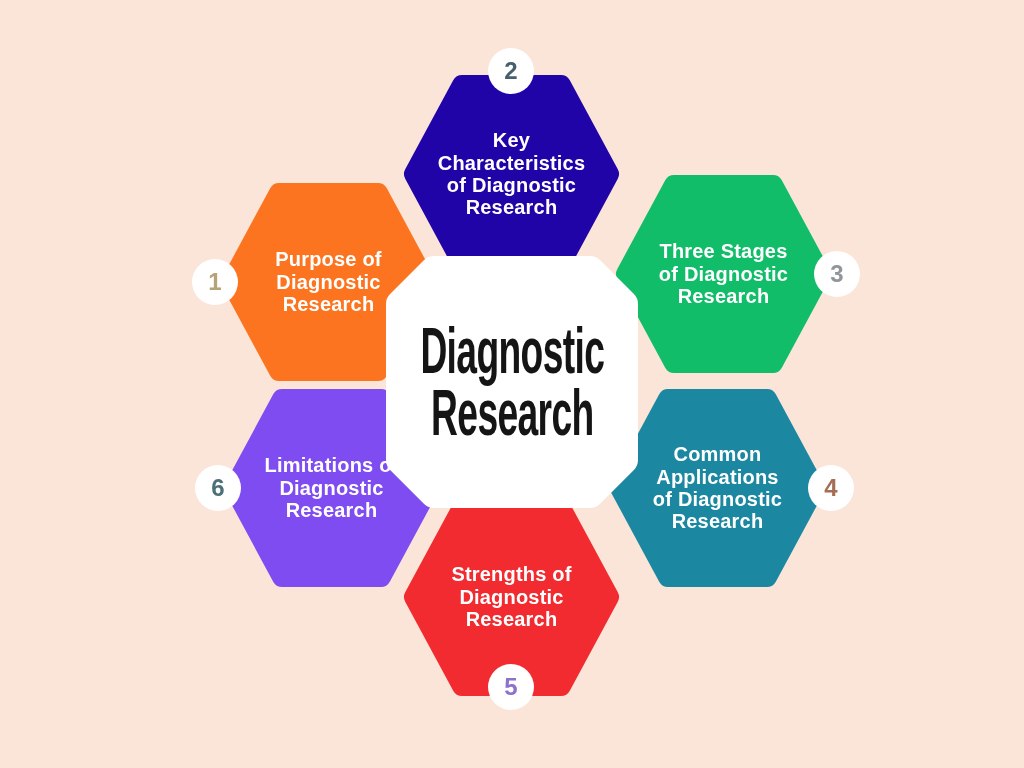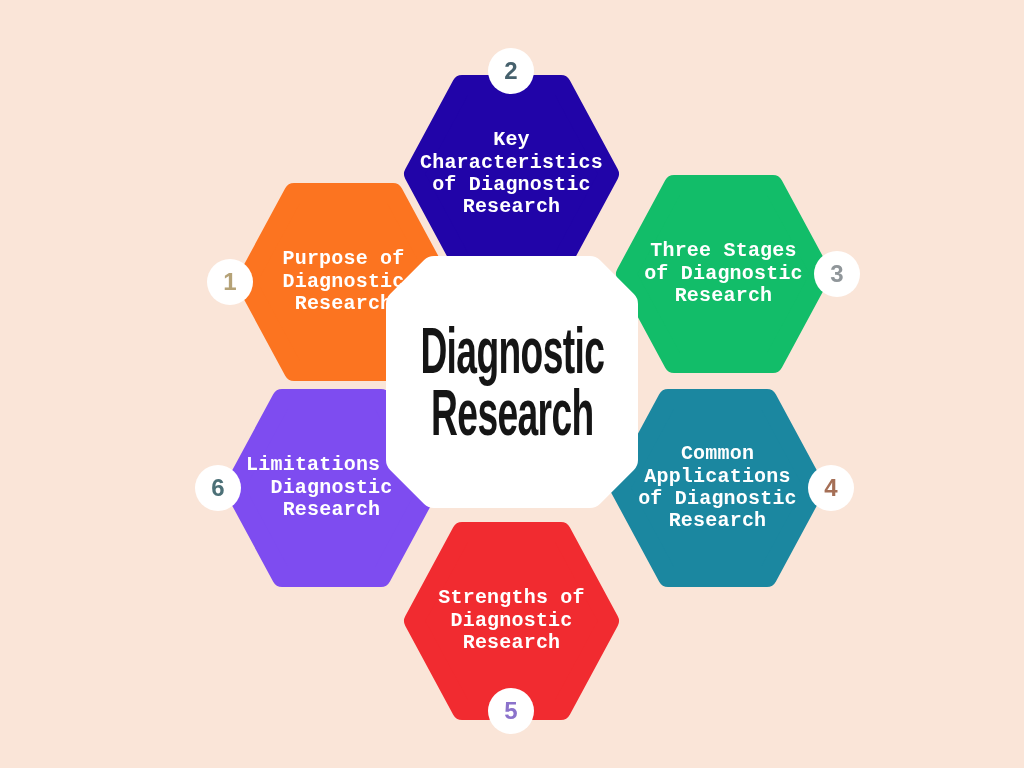--- a/index.html
+++ b/index.html
@@ -19,39 +19,38 @@
     z-index:2;
   }
   .hex-label{
     white-space:pre-line;
     text-align:center;
     color:#ffffff;
     font-weight:700;
     font-size:20px;
     line-height:1.12;
     letter-spacing:.2px;
-    font-family:Liberation Mono, monospace;
   }
   .badge{
     position:absolute;width:46px;height:46px;border-radius:50%;
     background:#ffffff;
     display:flex;align-items:center;justify-content:center;
     font-size:24px;font-weight:700;
     z-index:3;
   }
   .badge-top{left:84px;top:-27px;}
   .badge-bottom{left:84px;top:166px;}
   .badge-left{left:-29px;top:76px;}
   .badge-right{left:198px;top:76px;}
 
-  .hex-1{left:236px;top:183px;}
+  .hex-1{left:221px;top:183px;}
   .hex-2{left:404px;top:75px;}
   .hex-3{left:616px;top:175px;}
   .hex-4{left:610px;top:389px;}
-  .hex-5{left:404px;top:522px;}
+  .hex-5{left:404px;top:498px;}
   .hex-6{left:224px;top:389px;}
 
   .center{
     position:absolute;left:386px;top:256px;width:252px;height:252px;
     z-index:5;
   }
   .center-shape{position:absolute;left:0;top:0;width:252px;height:252px;overflow:visible;display:block;}
   .center-shape polygon{stroke-width:28;stroke-linejoin:round;}
   .center-title-wrap{
     position:absolute;left:0;top:0;right:0;bottom:0;

